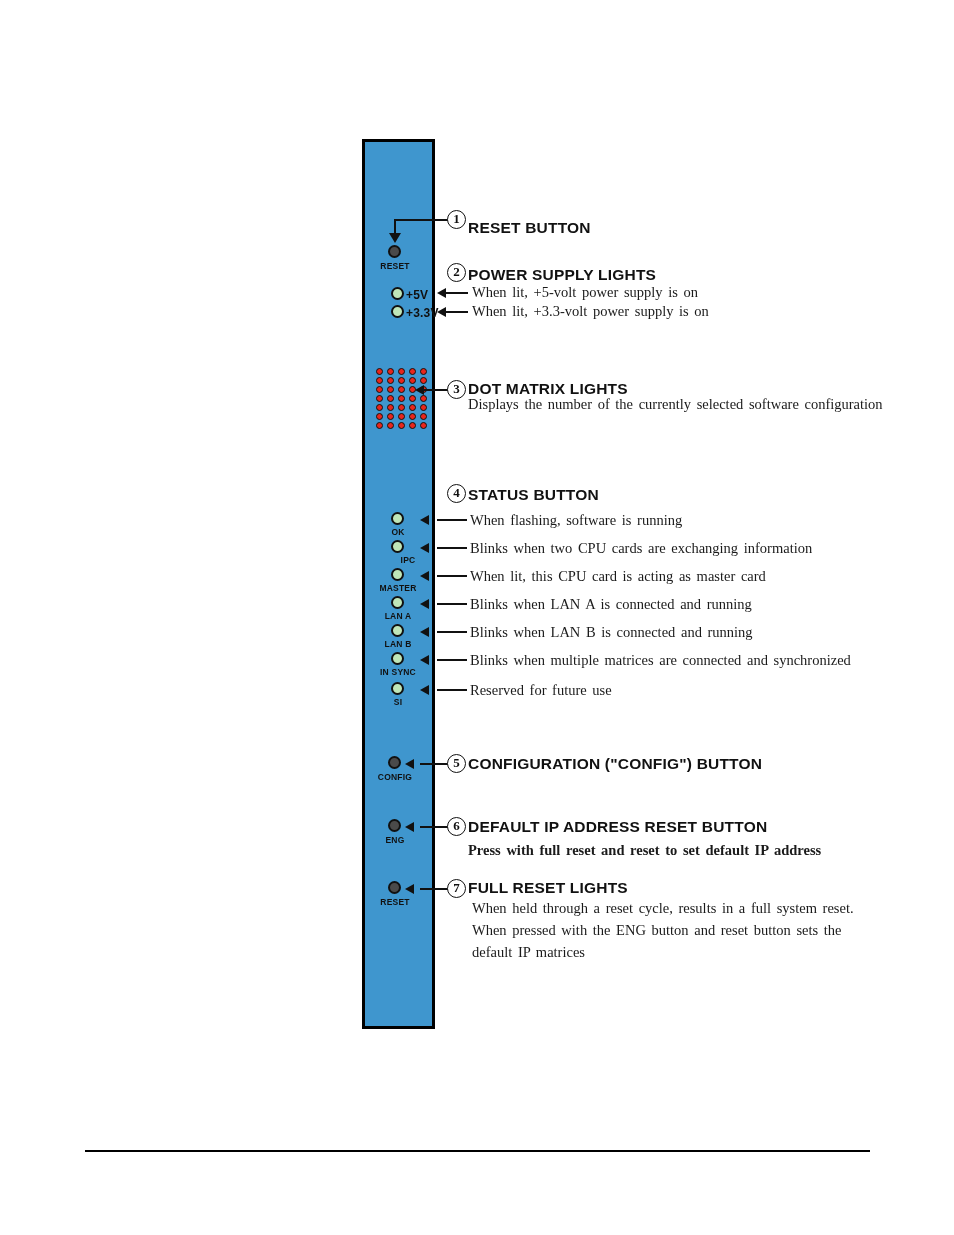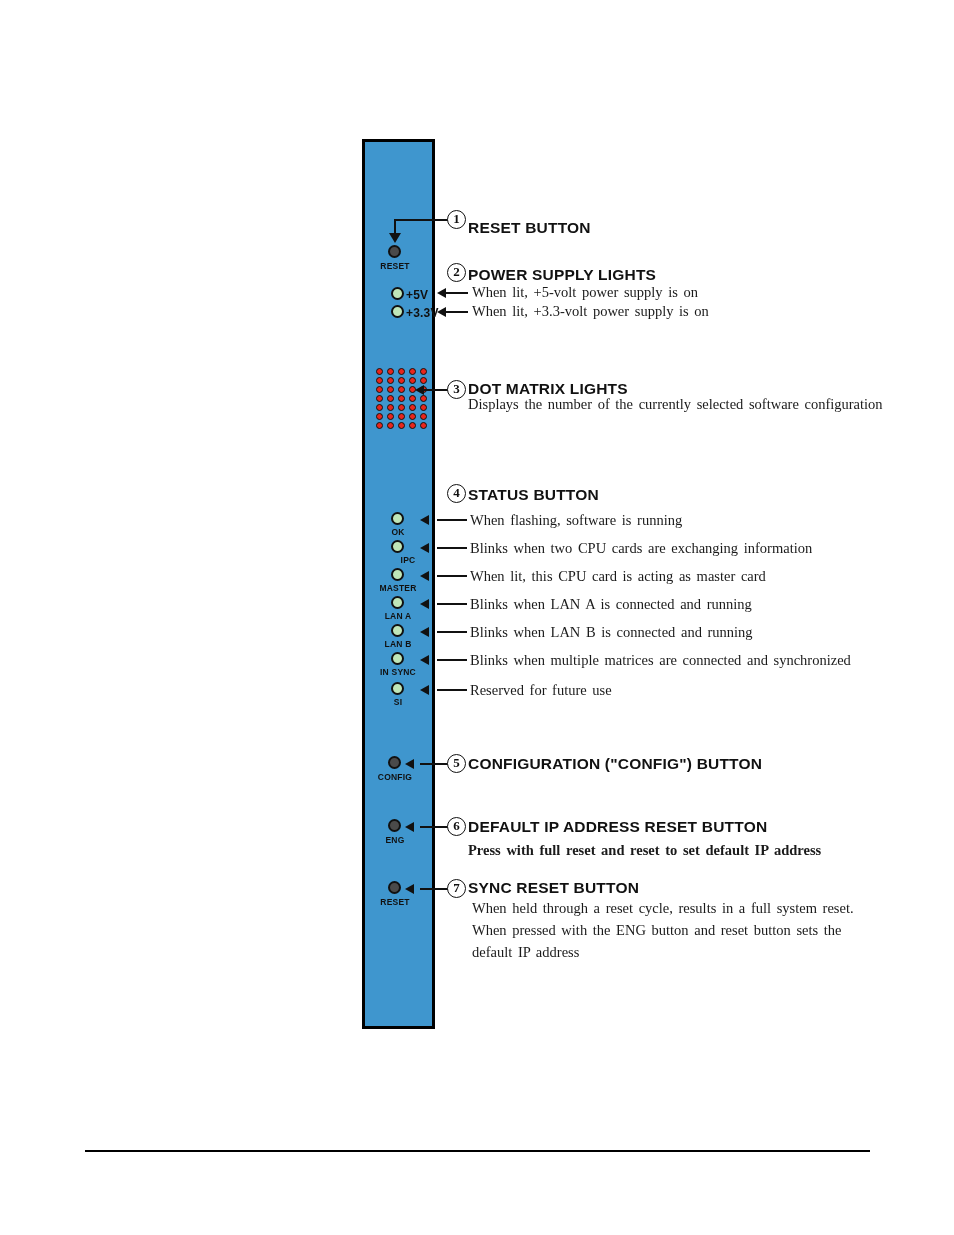--- a/index.html
+++ b/index.html
@@ -293,18 +293,18 @@
 
 <div class="hline" style="left:420px; top:826px; width:28px;"></div>
 <div class="arrow-left" style="left:405px; top:822px;"></div>
 <div class="callnum" style="left:447px; top:817px;">6</div>
 <div class="heading" style="left:468px; top:818px;">DEFAULT IP ADDRESS RESET BUTTON</div>
 <div class="body" style="left:468px; top:842px;font-weight:bold;">Press with full reset and reset to set default IP address</div>
 
 <div class="hline" style="left:420px; top:888px; width:28px;"></div>
 <div class="arrow-left" style="left:405px; top:884px;"></div>
 <div class="callnum" style="left:447px; top:879px;">7</div>
-<div class="heading" style="left:468px; top:879px;">SYNC RESET BUTTON</div>
+<div class="heading" style="left:468px; top:879px;">FULL RESET LIGHTS</div>
 <div class="body" style="left:472px; top:900px;">When held through a reset cycle, results in a full system reset.</div>
 <div class="body" style="left:472px; top:922px;">When pressed with the ENG button and reset button sets the</div>
-<div class="body" style="left:472px; top:944px;">default IP address</div>
+<div class="body" style="left:472px; top:944px;">default IP matrices</div>
 
 <div id="footer-rule"></div>
 
 </body></html>

